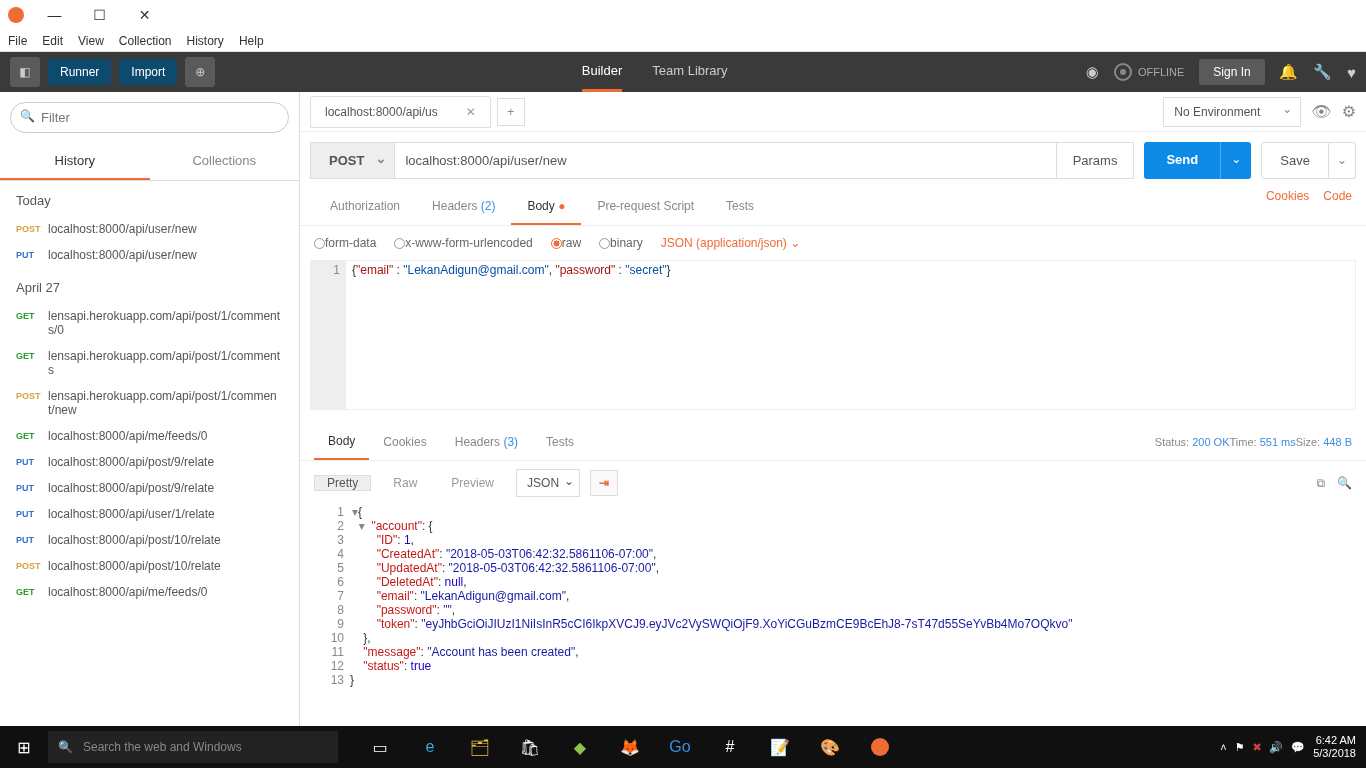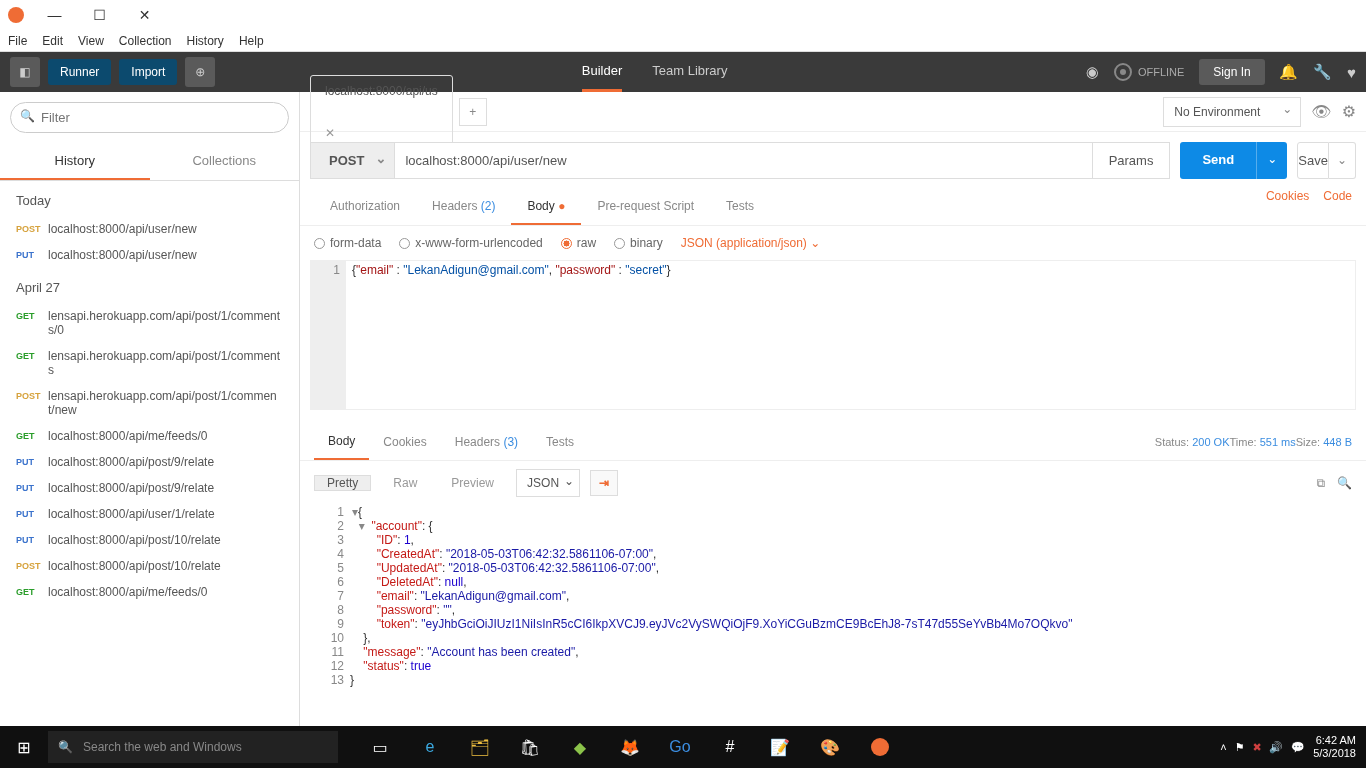--- a/index.html
+++ b/index.html
@@ -38,47 +38,47 @@
 .hist-section { padding: 12px 16px 8px; font-size: 13px; color: #555; }
 .hist-item { display: flex; padding: 6px 16px; cursor: pointer; align-items: flex-start; }
 .hist-item .method { width: 32px; font-size: 9px; font-weight: bold; margin-top: 2px; }
 .hist-item .url { flex: 1; font-size: 12px; color: #555; word-break: break-all; }
 .m-POST { color: #d6a23c; }
 .m-PUT { color: #3b73cc; }
 .m-GET { color: #2a9d2a; }
 .content { flex: 1; display: flex; flex-direction: column; }
 .top-row { display: flex; align-items: center; height: 40px; border-bottom: 1px solid #eee; }
 .req-tabs { flex: 1; display: flex; align-items: center; padding-left: 10px; }
-.req-tab { border: 1px solid #ddd; padding: 8px 14px; font-size: 12px; color: #555; border-radius: 3px 3px 0 0; display: flex; gap: 28px; cursor: pointer; flex-direction: column; }
+.req-tab { border: 1px solid #ddd; padding: 8px 14px; font-size: 12px; color: #555; border-radius: 3px 3px 0 0; display: flex; gap: 28px; cursor: pointer; }
 .req-tab .close { color: #999; }
 .req-plus { width: 28px; height: 28px; border: 1px solid #ddd; margin-left: 6px; display: flex; align-items: center; justify-content: center; color: #888; cursor: pointer; }
 .env-area { display: flex; align-items: center; gap: 10px; padding-right: 10px; }
 .env-select { border: 1px solid #ddd; padding: 7px 40px 7px 10px; font-size: 12px; color: #555; cursor: pointer; position: relative; }
 .env-select::after { content: "⌄"; position: absolute; right: 8px; top: 4px; color: #888; }
 .env-icon { color: #888; cursor: pointer; font-size: 16px; }
 .req-row { display: flex; padding: 10px; gap: 0; }
 .method-select { background: #eee; padding: 10px 30px 10px 18px; font-size: 13px; font-weight: bold; color: #555; border: 1px solid #ddd; cursor: pointer; position: relative; }
 .method-select::after { content: "⌄"; position: absolute; right: 8px; top: 8px; color: #888; }
 .url-input { flex: 1; border: 1px solid #ddd; border-left: none; padding: 10px; font-size: 13px; color: #555; }
 .params-btn { border: 1px solid #ddd; border-left: none; padding: 10px 16px; font-size: 13px; color: #555; cursor: pointer; }
 .send-group { display: flex; margin-left: 10px; }
 .send-btn { background: #0d8ae6; color: #fff; padding: 10px 22px; font-size: 13px; font-weight: bold; border-radius: 3px 0 0 3px; cursor: pointer; }
 .send-drop { background: #0d8ae6; color: #fff; padding: 10px 10px; border-left: 1px solid rgba(255,255,255,0.3); border-radius: 0 3px 3px 0; cursor: pointer; }
 .save-group { display: flex; margin-left: 10px; }
-.save-btn { border: 1px solid #ddd; padding: 10px 0; font-size: 13px; color: #555; cursor: pointer; border-radius: 3px 0 0 3px; }
+.save-btn { border: 1px solid #ddd; padding: 10px 18px; font-size: 13px; color: #555; cursor: pointer; border-radius: 3px 0 0 3px; }
 .save-drop { border: 1px solid #ddd; border-left: none; padding: 10px 8px; color: #888; cursor: pointer; border-radius: 0 3px 3px 0; }
 .req-tabs2 { display: flex; border-bottom: 1px solid #eee; padding: 0 14px; }
 .req-tab2 { padding: 10px 16px; font-size: 12px; color: #888; cursor: pointer; }
 .req-tab2.active { color: #333; border-bottom: 2px solid #ef6c35; }
 .req-tab2 .count { color: #3b8de0; }
 .req-tab2 .dot { color: #ef6c35; }
 .req-tabs2 .right { margin-left: auto; display: flex; gap: 14px; }
 .req-tabs2 .right a { color: #ef6c35; font-size: 12px; cursor: pointer; }
 .body-opts { display: flex; align-items: center; gap: 18px; padding: 10px 14px; }
-.radio { display: flex; align-items: center; gap: 5px; font-size: 12px; color: #666; cursor: pointer; }
+.radio { display: flex; align-items: center; font-size: 12px; color: #666; cursor: pointer; }
 .radio .rb { width: 11px; height: 11px; border: 1px solid #999; border-radius: 50%; display: inline-block; }
 .radio.sel .rb { background: radial-gradient(circle, #ef6c35 45%, #fff 50%); border-color: #ef6c35; }
 .json-sel { color: #ef6c35; font-size: 12px; cursor: pointer; }
 .editor { border: 1px solid #eee; margin: 0 10px; height: 150px; display: flex; font-family: Consolas, monospace; font-size: 12px; }
 .gutter { width: 35px; background: #eee; text-align: right; padding: 2px 6px 2px 2px; color: #888; }
 .code { flex: 1; padding: 2px 6px; }
 .tok-key { color: #a31515; }
 .tok-str { color: #0451a5; }
 .tok-punc { color: #333; }
 .resp-tabs { display: flex; border-bottom: 1px solid #eee; padding: 0 14px; align-items: center; margin-top: 14px; }

